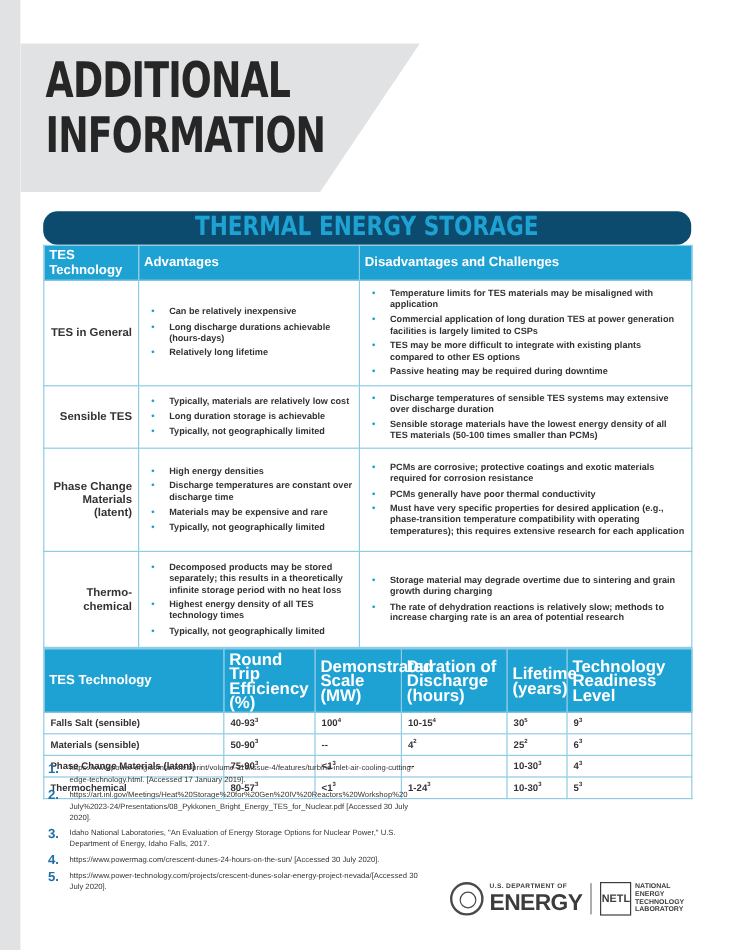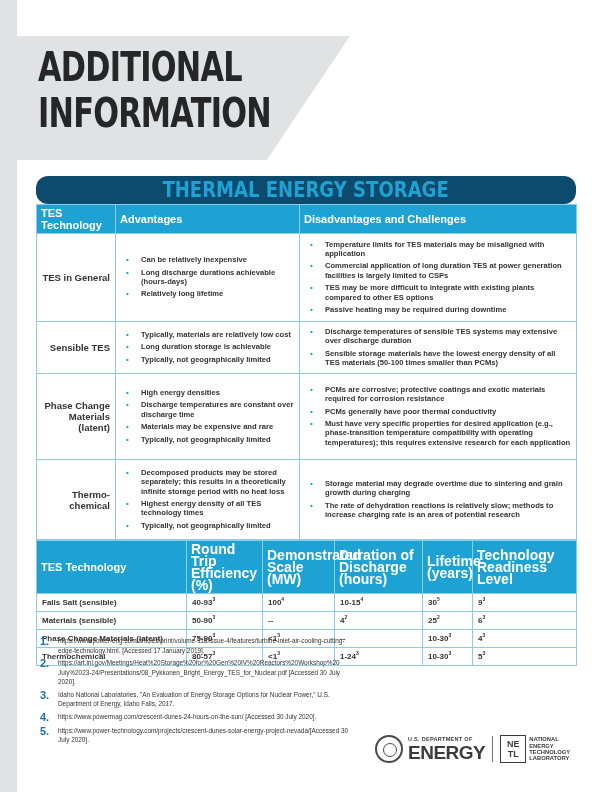--- a/index.html
+++ b/index.html
@@ -48,21 +48,21 @@
   .ref { display: flex; margin-bottom: 3px; }
   .ref-num { width: 18px; font-weight: bold; font-size: 11px; color: #1f6fa8; line-height: 11px; }
   .ref-text { width: 300px; font-size: 6.4px; line-height: 9.5px; color: #333; }
   .logos { position: absolute; left: 375px; top: 735px; display: flex; align-items: center; }
   .doe-seal { width: 28px; height: 28px; border-radius: 50%; border: 2px solid #4a4a4a; position: relative; background: #fff; }
   .doe-seal::after { content: ""; position: absolute; left: 6px; top: 6px; width: 12px; height: 12px; border-radius: 50%; border: 1.2px solid #4a4a4a; }
   .doe-text { margin-left: 5px; color: #3c3c3c; }
   .doe-small { font-size: 5.5px; font-weight: bold; letter-spacing: 0.3px; line-height: 7px; }
   .doe-big { font-size: 19px; font-weight: bold; line-height: 19px; letter-spacing: -0.5px; }
   .logo-divider { width: 1px; height: 26px; background: #777; margin: 0 7px; }
-  .netl-box { width: 26px; height: 28px; border: 1.5px solid #3c3c3c; display: flex; flex-direction: column; align-items: center; justify-content: center; font-weight: bold; font-size: 9px; line-height: 10px; color: #3c3c3c; }
+  .netl-box { width: 26px; height: 28px; border: 1.5px solid #3c3c3c; display: flex; flex-direction: row; align-items: center; justify-content: center; font-weight: bold; font-size: 9px; line-height: 10px; color: #3c3c3c; }
   .netl-text { margin-left: 3px; font-size: 5.8px; line-height: 6.4px; font-weight: bold; color: #3c3c3c; }
 </style>
 </head>
 <body>
 
 <div class="sidebar"></div>
 <div class="banner"></div>
 <div class="page-title">
   <div>ADDITIONAL</div>
   <div>INFORMATION</div>

